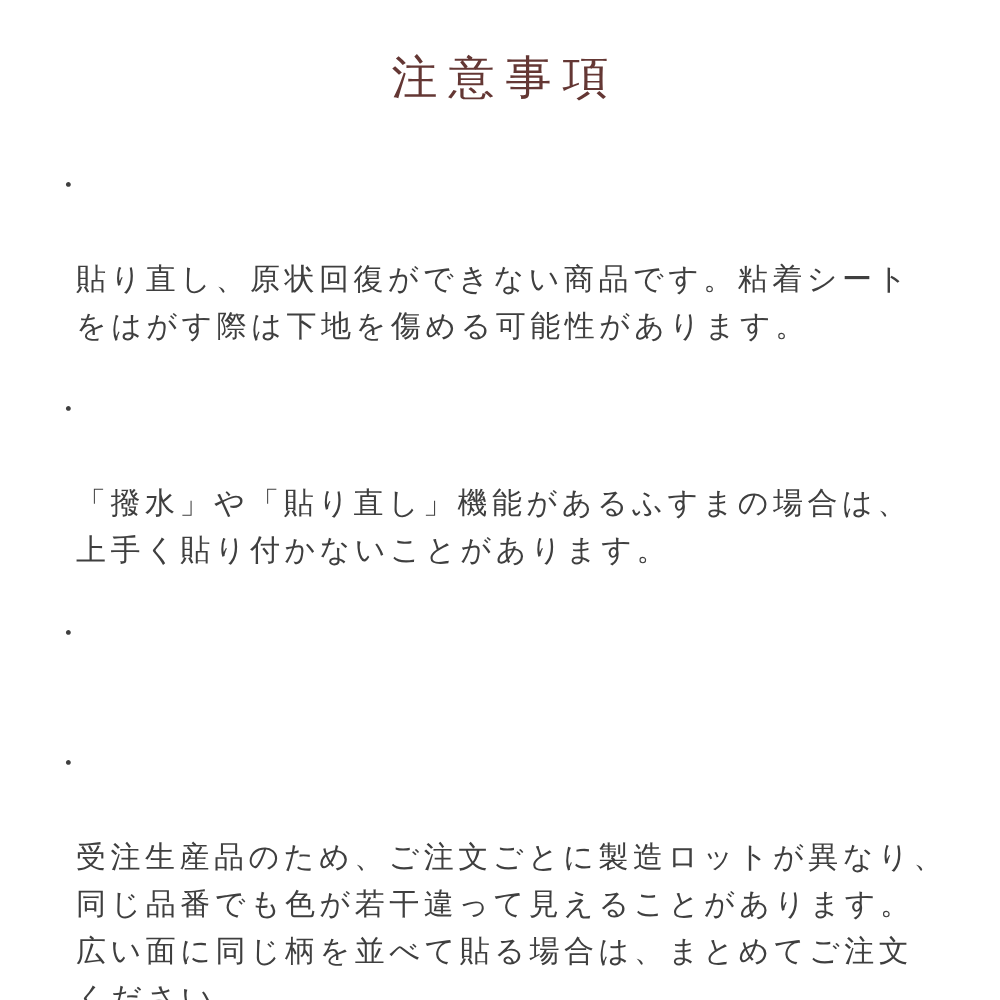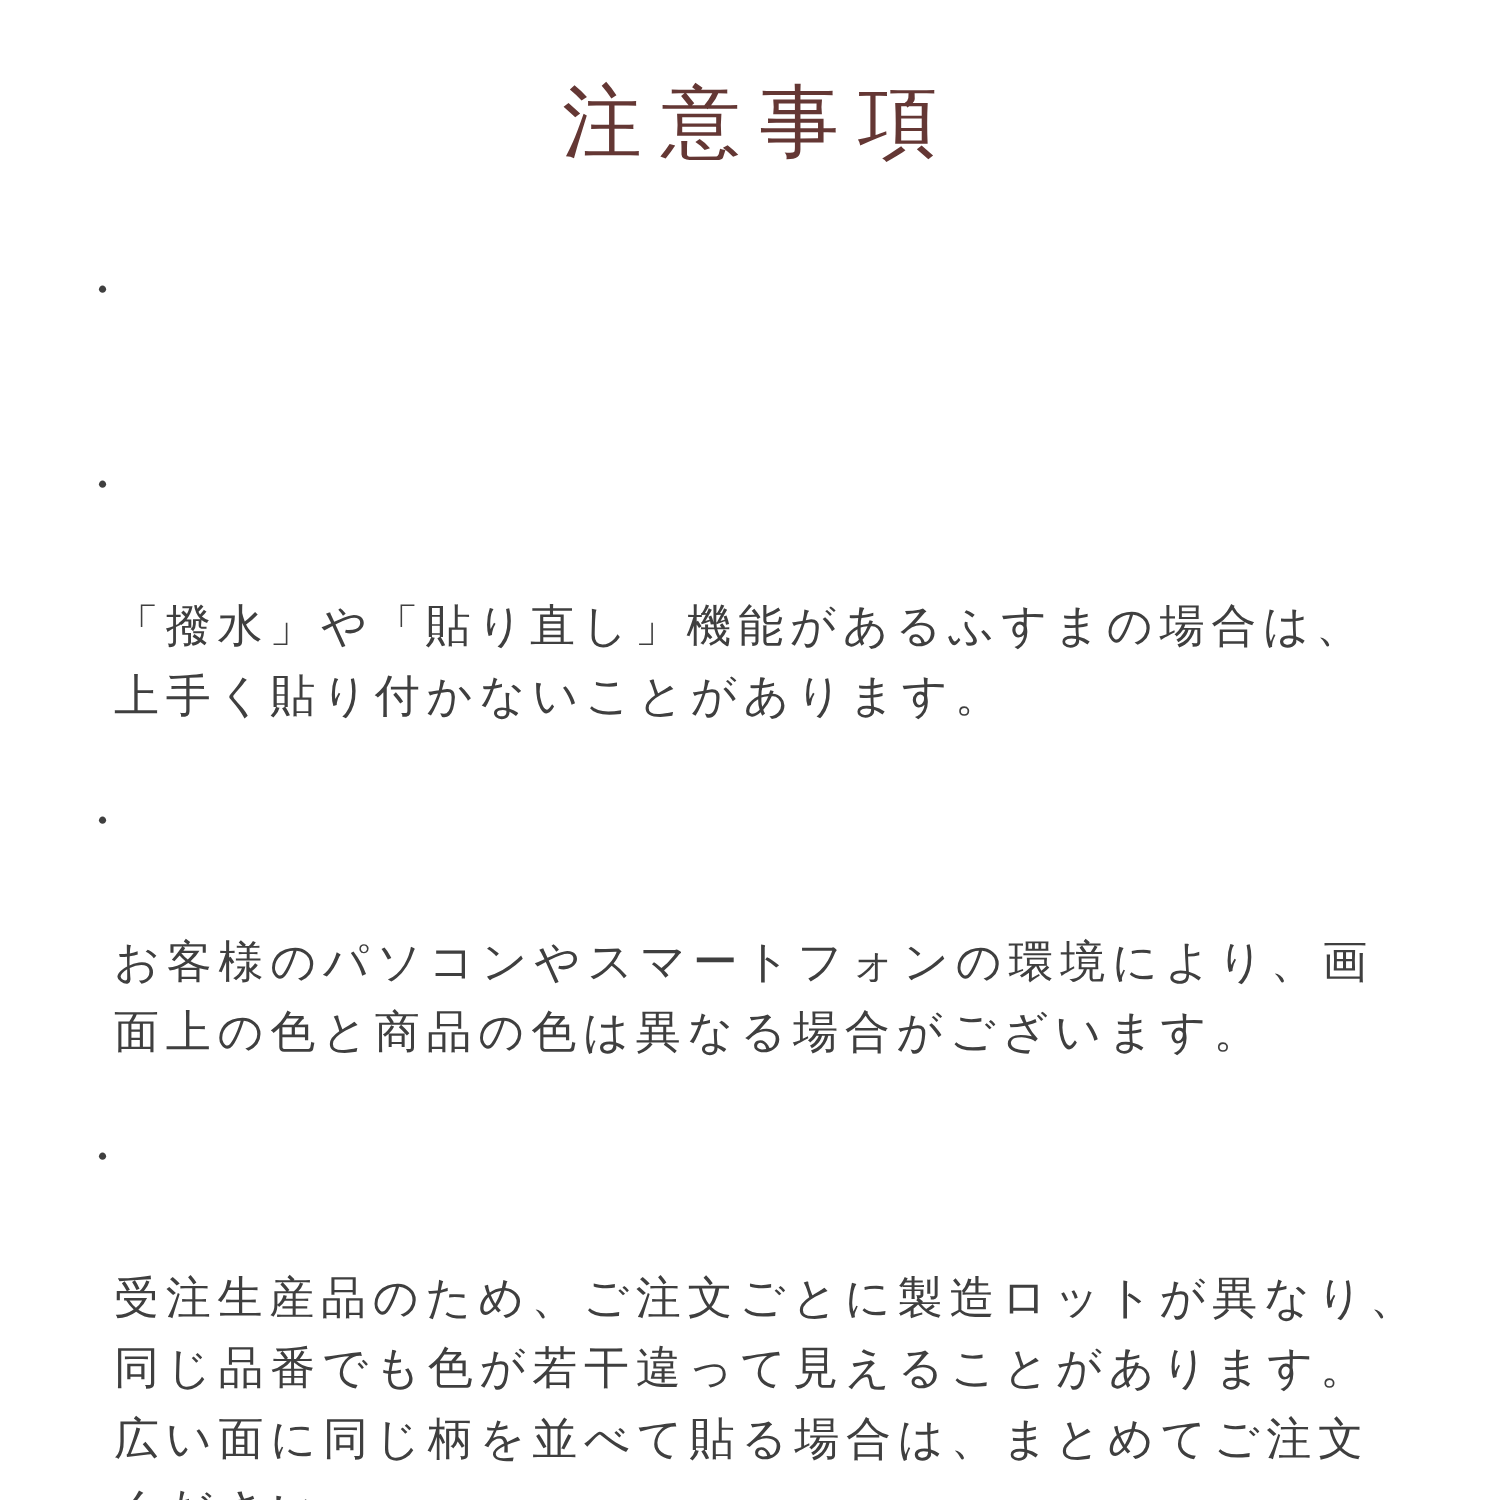--- a/index.html
+++ b/index.html
@@ -16,21 +16,21 @@
   .page {
     width: 1000px;
     height: 1000px;
     box-sizing: border-box;
     background: #ffffff;
   }
   .title {
     margin: 0;
     padding-top: 50px;
     text-align: center;
-    font-size: 53px;
+    font-size: 46px;
     font-weight: 400;
     letter-spacing: 0.24em;
     text-indent: 0.24em;
     color: #643734;
     line-height: 1.2;
   }
   .notes {
     list-style: none;
     margin: 0;
     margin-top: 56px;
@@ -56,30 +56,30 @@
   }
 </style>
 </head>
 <body>
 
 <div class="page">
   <h1 class="title">注意事項</h1>
   <ul class="notes">
     <li class="note">
       <span class="bullet">・</span>
+      <span>貼り直し、原状回復ができない商品です。粘着シート
+をはがす際は下地を傷める可能性があります。</span>
     </li>
     <li class="note">
       <span class="bullet">・</span>
       <span>「撥水」や「貼り直し」機能があるふすまの場合は、
 上手く貼り付かないことがあります。</span>
     </li>
     <li class="note">
       <span class="bullet">・</span>
-      <span>お客様のパソコンやスマートフォンの環境により、画
-面上の色と商品の色は異なる場合がございます。</span>
     </li>
     <li class="note">
       <span class="bullet">・</span>
       <span>受注生産品のため、ご注文ごとに製造ロットが異なり、
 同じ品番でも色が若干違って見えることがあります。
 広い面に同じ柄を並べて貼る場合は、まとめてご注文
 ください。</span>
     </li>
 
   </ul>

